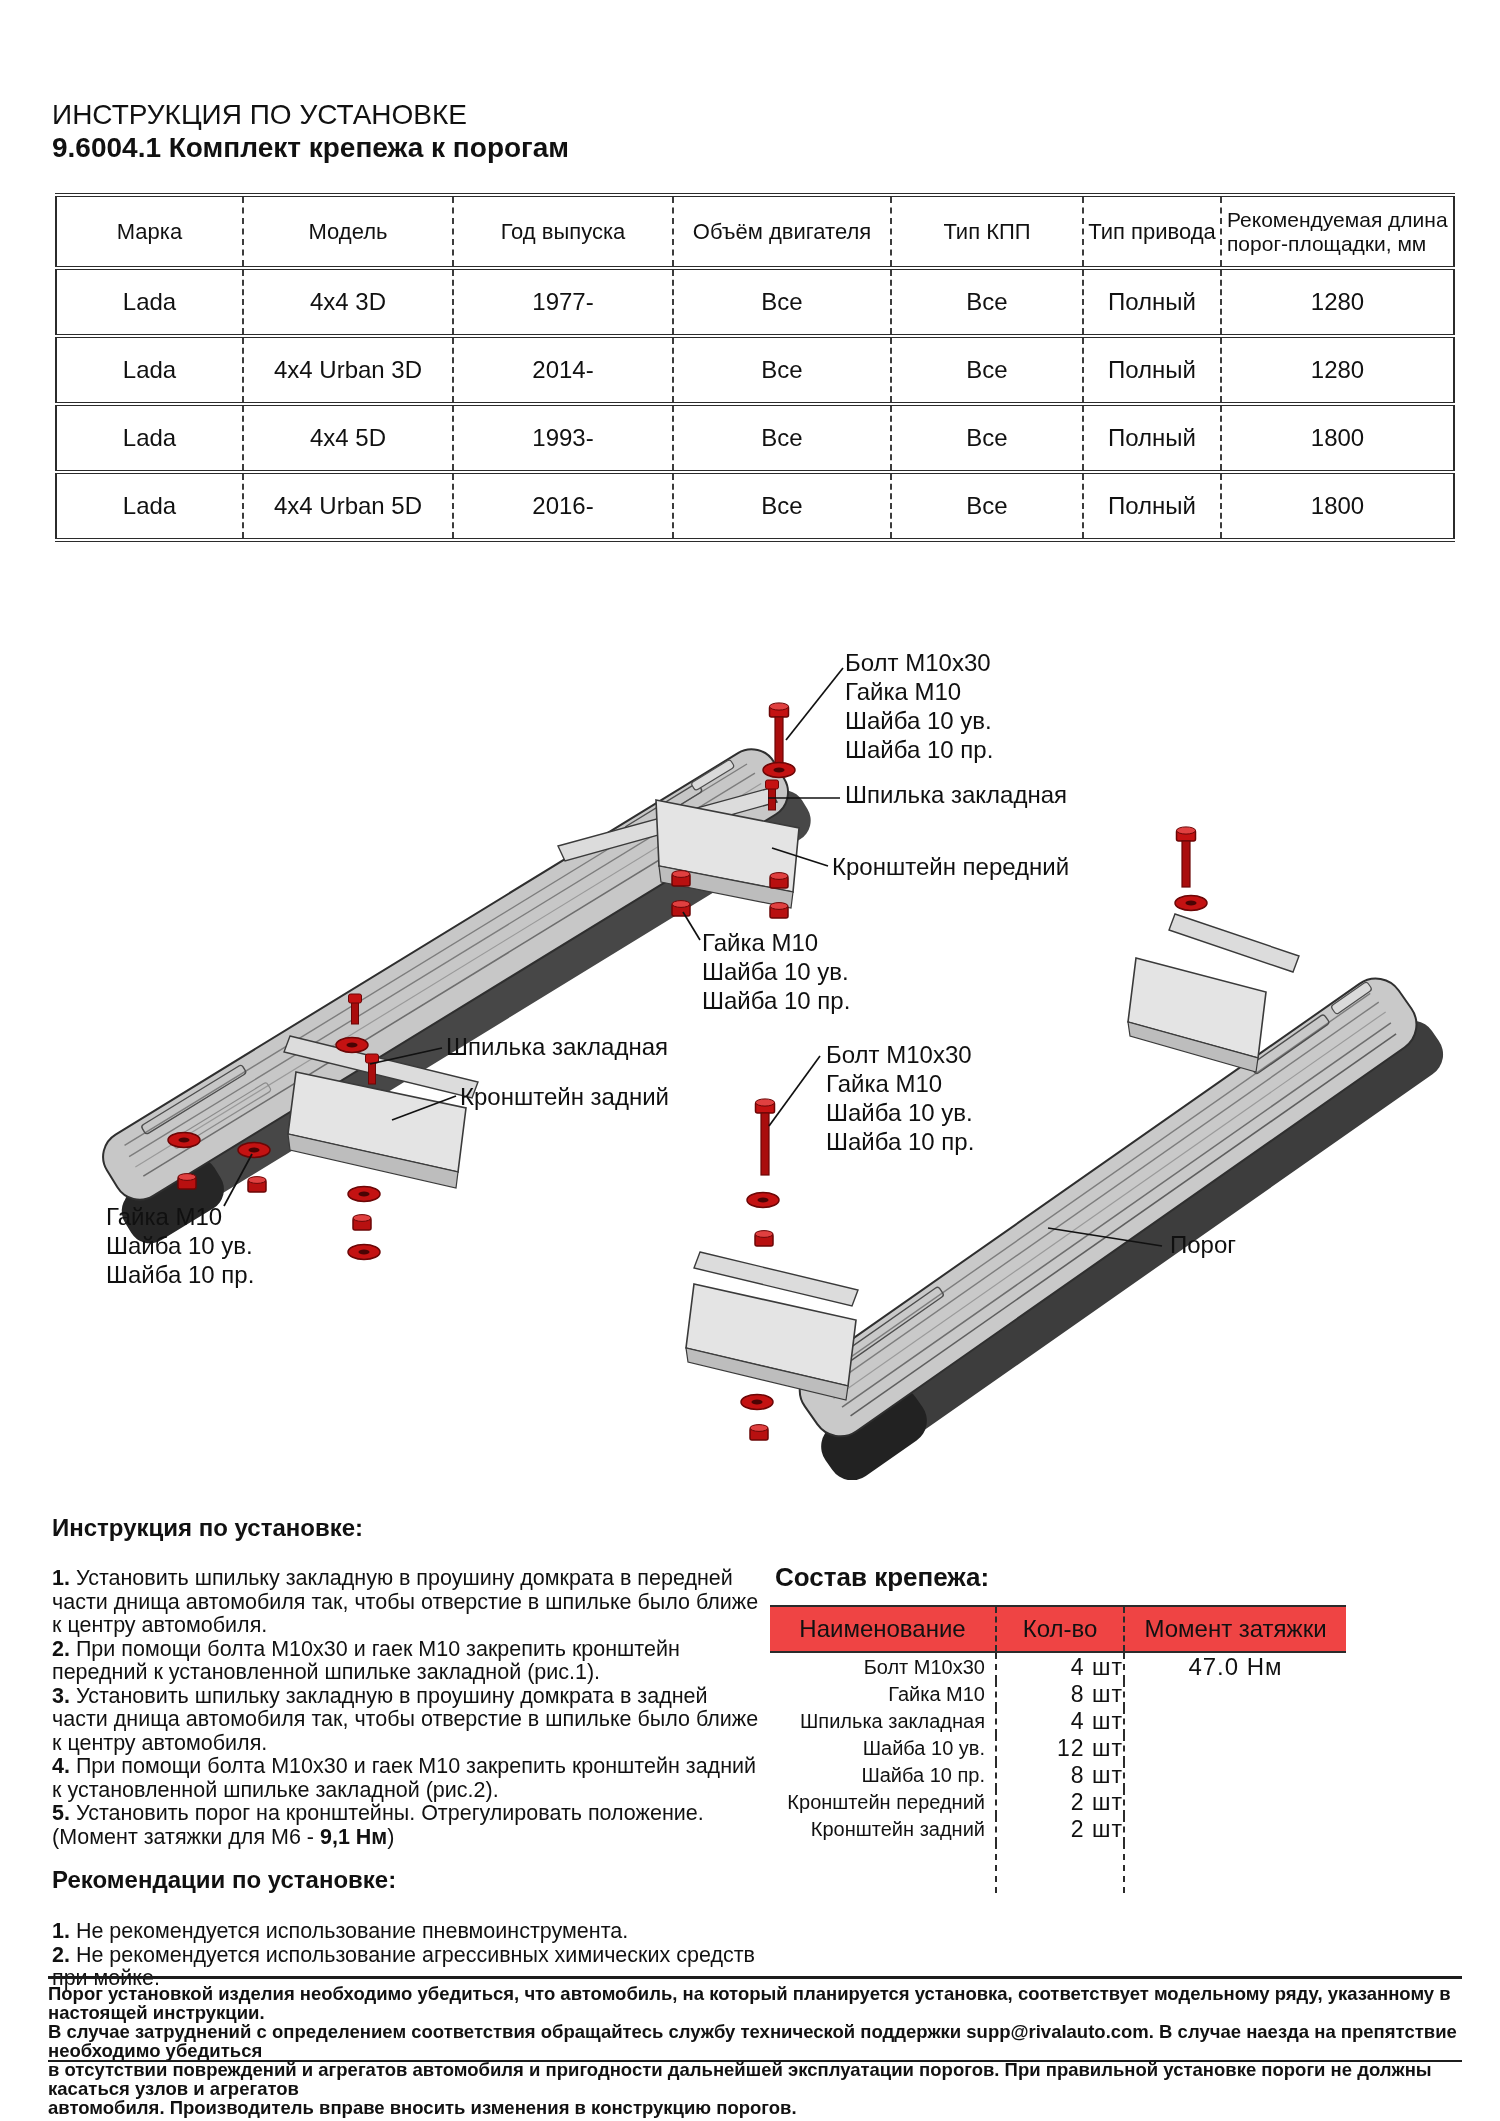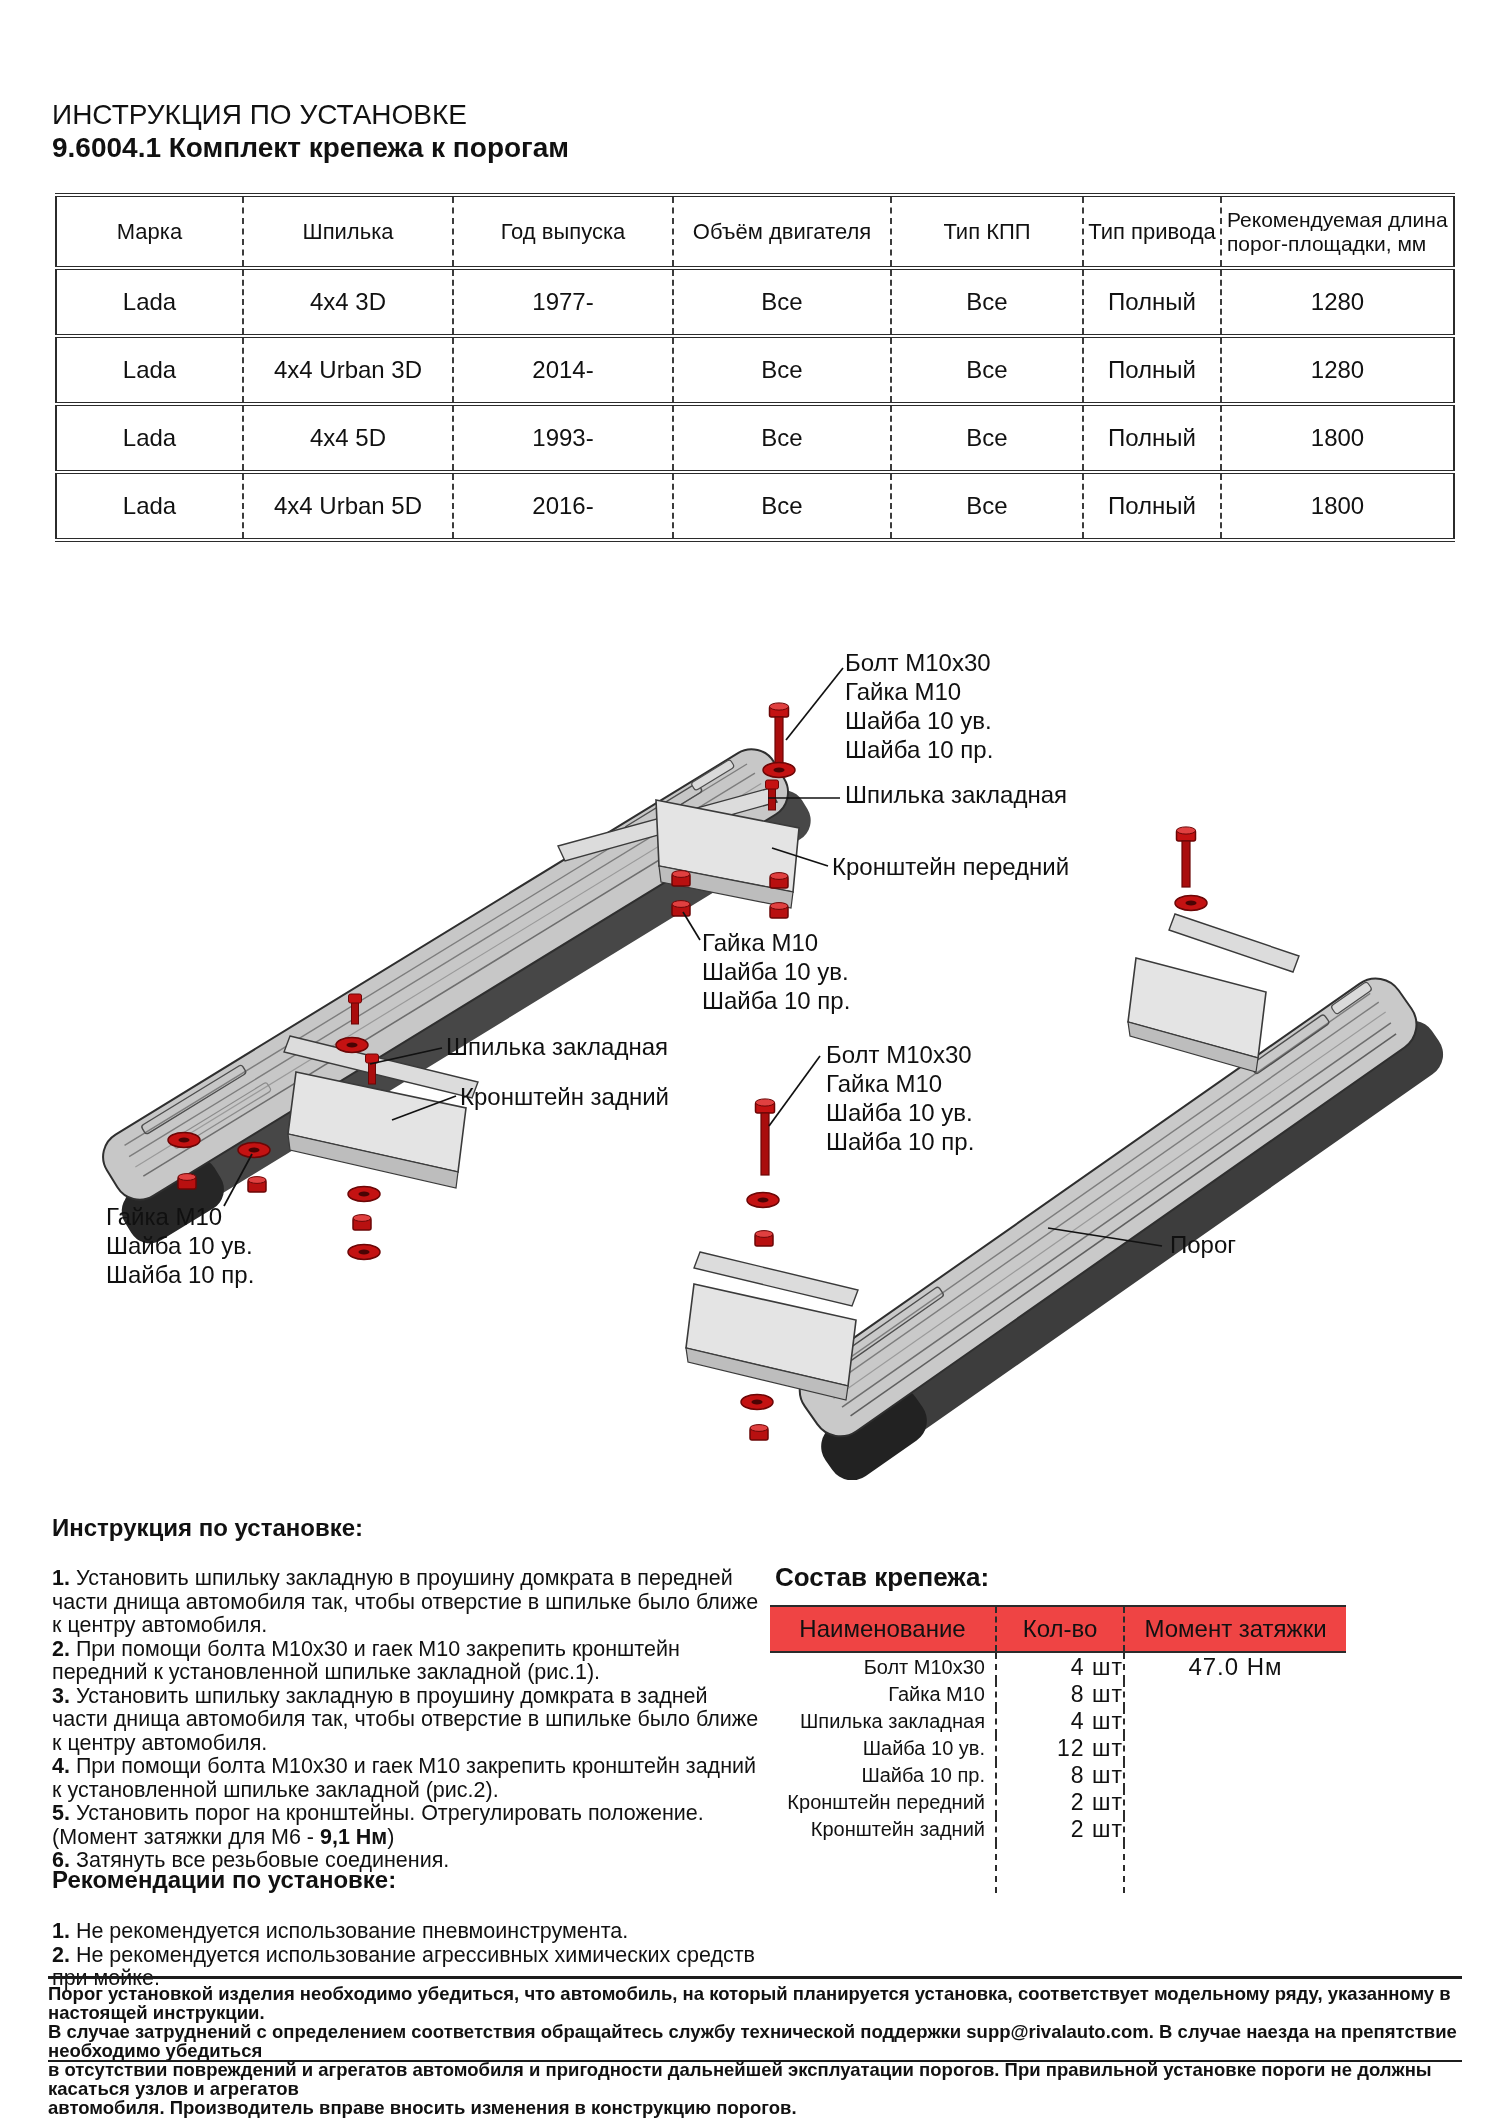--- a/index.html
+++ b/index.html
@@ -79,21 +79,21 @@
       <col style="width:210px">
       <col style="width:220px">
     <col style="width:218px">
       <col style="width:192px">
       <col style="width:138px">
       <col style="width:233px">
   </colgroup>
   <thead>
     <tr>
       <th>Марка</th>
-      <th>Шпилька</th>
+      <th>Модель</th>
       <th>Год выпуска</th>
       <th>Объём двигателя</th>
       <th>Тип КПП</th>
       <th>Тип привода</th>
       <th class="last">Рекомендуемая длина порог-площадки, мм</th>
     </tr>
   </thead>
   <tbody>
     <tr>
       <td>Lada</td>
@@ -296,21 +296,20 @@
   </div>
 </div>
 
 <div id="instructions" class="abs">
   <h3>Инструкция по установке:</h3>
   <p><b>1.</b><span> Установить шпильку закладную в проушину домкрата в передней части днища автомобиля так, чтобы отверстие в шпильке было ближе к центру автомобиля.</span></p>
   <p><b>2.</b><span> При помощи болта М10х30 и гаек М10 закрепить кронштейн передний к установленной шпильке закладной (рис.1).</span></p>
   <p><b>3.</b><span> Установить шпильку закладную в проушину домкрата в задней части днища автомобиля так, чтобы отверстие в шпильке было ближе к центру автомобиля.</span></p>
   <p><b>4.</b><span> При помощи болта М10х30 и гаек М10 закрепить кронштейн задний к установленной шпильке закладной (рис.2).</span></p>
   <p><b>5.</b><span> Установить порог на кронштейны. Отрегулировать положение.  (Момент затяжки для М6 - </span><b>9,1 Нм</b><span>)</span></p>
-  <p><b>6.</b><span> Затянуть все резьбовые соединения.</span></p>
 </div>
 
 <div id="hardware" class="abs">
   <h3>Состав крепежа:</h3>
   <table id="hw-table">
     <colgroup>
         <col style="width:226px">
         <col style="width:128px">
         <col style="width:222px">
       </colgroup>

